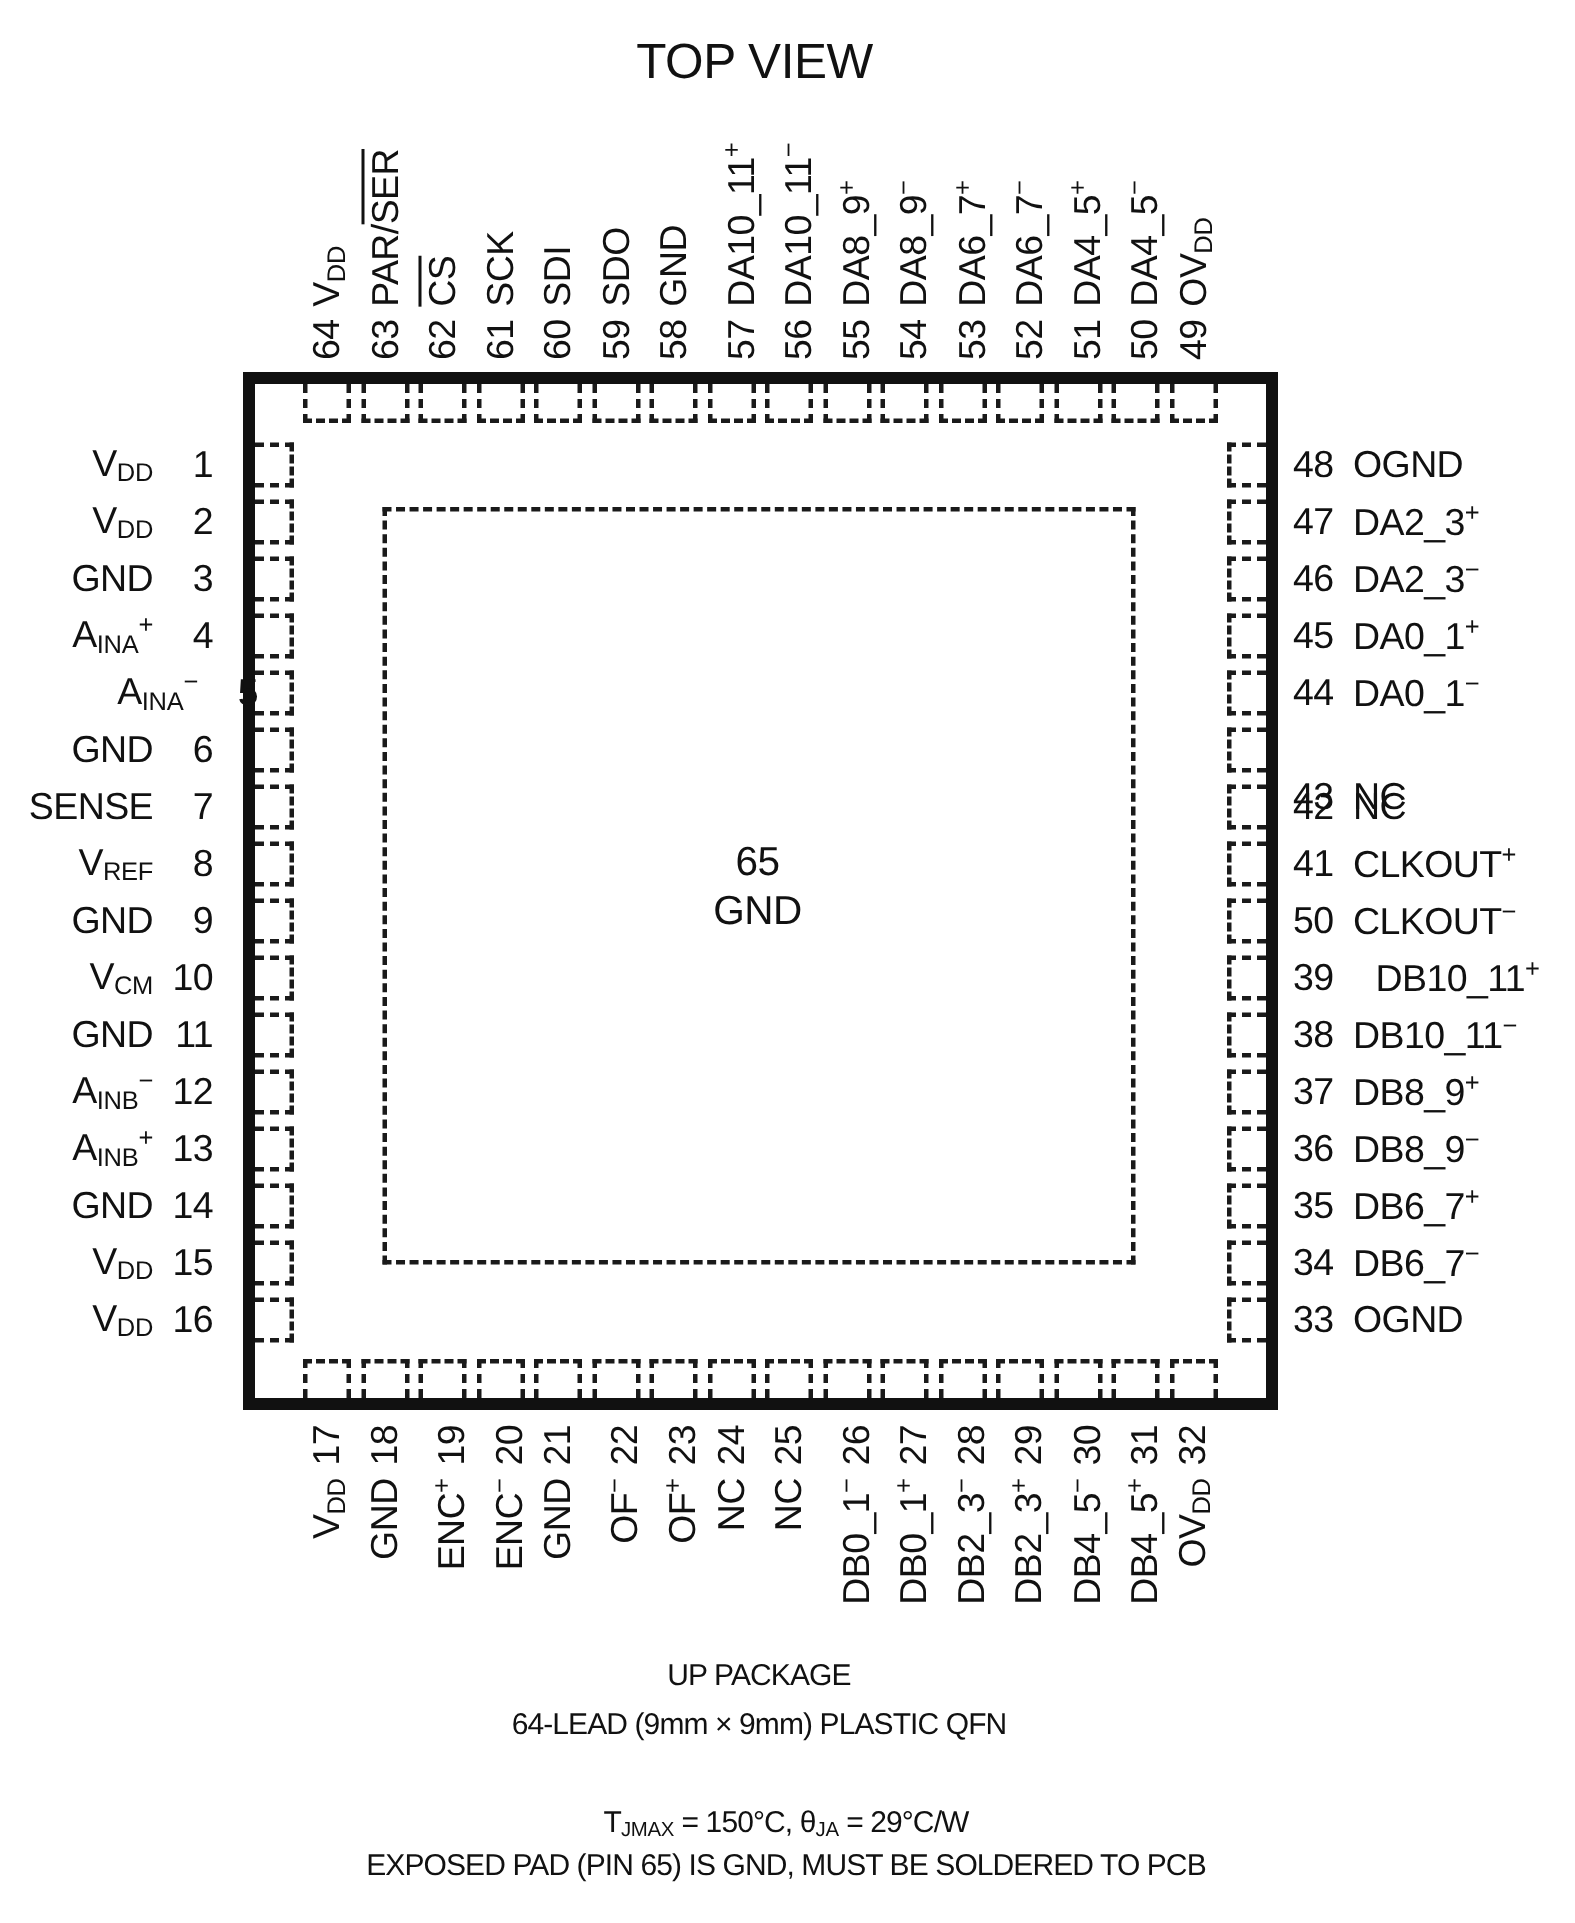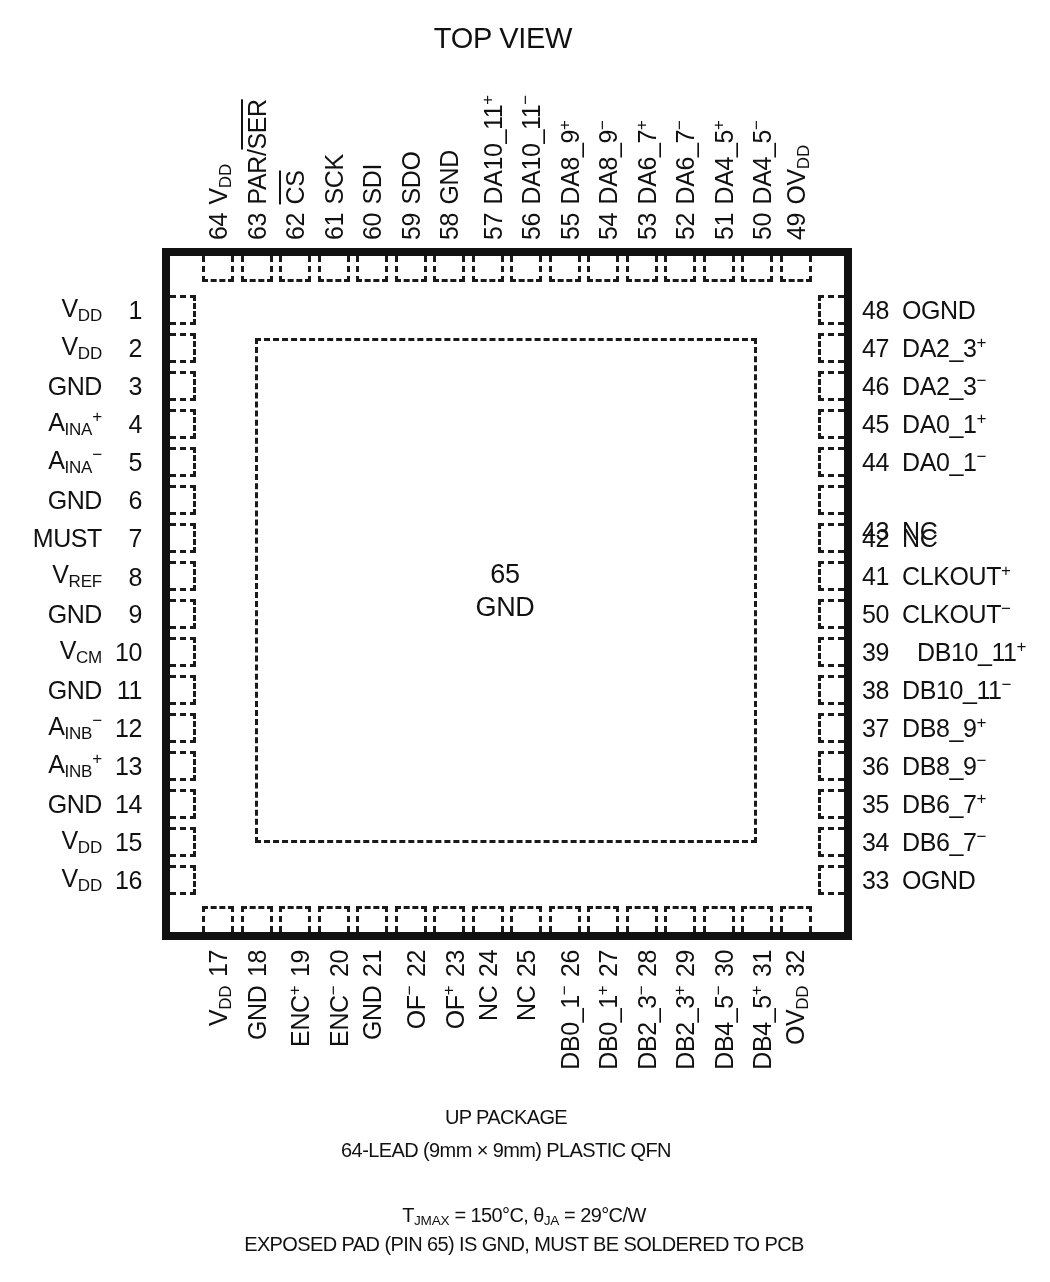--- a/index.html
+++ b/index.html
@@ -2,21 +2,21 @@
 <html><head>
 <meta charset="utf-8">
 <style>
   html,body { margin:0; padding:0; background:#fff; }
   .stage {
     position:relative; width:1050px; height:1282px; background:#fff;
     font-family:"Liberation Sans", sans-serif; color:#111; overflow:hidden;
   }
   .diagram-title {
     position:absolute; left:203px; top:22px; width:600px; text-align:center;
-    font-size:29px; letter-spacing:-0.3px; white-space:nowrap;
+    font-size:33px; letter-spacing:-0.3px; white-space:nowrap;
   }
   .pkg {
     position:absolute; left:162px; top:248px; width:674px; height:676px;
     border:8px solid #111; box-sizing:content-box;
   }
   .epad {
     position:absolute; left:255px; top:338px; width:496px; height:499px;
     border:3px dashed #1a1a1a; box-sizing:content-box;
   }
   .center-label {
@@ -141,36 +141,36 @@
       <div class="plabel hrow" style="right: 908px; top: 370px;">
         <span class="pname">GND</span>
         <span class="pnum pnum-r">3</span>
       </div>
       <div class="pad pad-left" style="left: 170px; top: 409px;"></div>
       <div class="plabel hrow" style="right: 908px; top: 408px;">
         <span class="pname">A<sub>INA</sub><sup>+</sup></span>
         <span class="pnum pnum-r">4</span>
       </div>
       <div class="pad pad-left" style="left: 170px; top: 447px;"></div>
-      <div class="plabel hrow" style="right: 908px; top: 446px;">
+      <div class="plabel hrow" style="right: 878px; top: 446px;">
         <span class="pname">A<sub>INA</sub><sup>−</sup></span>
         <span class="pnum pnum-r">5</span>
       </div>
       <div class="pad pad-left" style="left: 170px; top: 485px;"></div>
       <div class="plabel hrow" style="right: 908px; top: 484px;">
         <span class="pname">GND</span>
         <span class="pnum pnum-r">6</span>
       </div>
       <div class="pad pad-left" style="left: 170px; top: 523px;"></div>
       <div class="plabel hrow" style="right: 908px; top: 522px;">
-        <span class="pname">MUST</span>
+        <span class="pname">SENSE</span>
         <span class="pnum pnum-r">7</span>
       </div>
       <div class="pad pad-left" style="left: 170px; top: 561px;"></div>
-      <div class="plabel hrow" style="right: 908px; top: 560px; align-items: flex-end;">
+      <div class="plabel hrow" style="right: 908px; top: 560px;">
         <span class="pname">V<sub>REF</sub></span>
         <span class="pnum pnum-r">8</span>
       </div>
       <div class="pad pad-left" style="left: 170px; top: 599px;"></div>
       <div class="plabel hrow" style="right: 908px; top: 598px;">
         <span class="pname">GND</span>
         <span class="pnum pnum-r">9</span>
       </div>
       <div class="pad pad-left" style="left: 170px; top: 637px;"></div>
       <div class="plabel hrow" style="right: 908px; top: 636px;">

